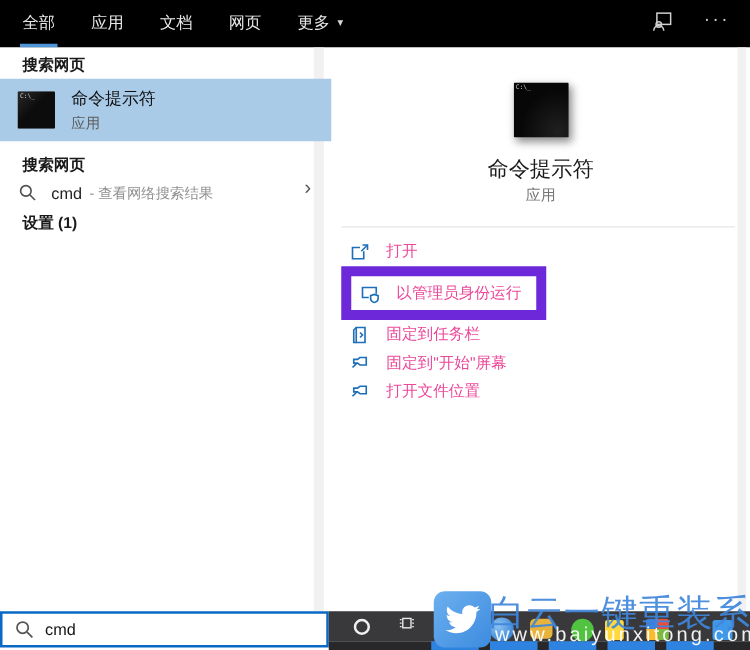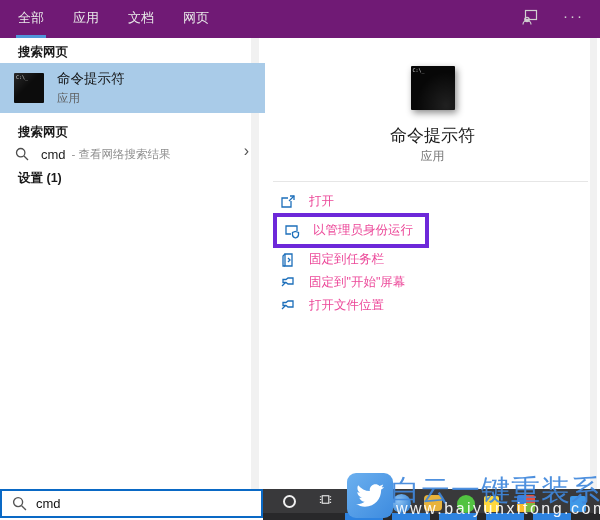--- a/index.html
+++ b/index.html
@@ -1,20 +1,20 @@
 <!DOCTYPE html>
 <html><head>
 <meta charset="utf-8">
 <style>
   * { margin:0; padding:0; box-sizing:border-box; }
   body { font-family:"Liberation Sans", sans-serif; }
   .screen { position:relative; width:600px; height:520px; background:#fff; overflow:hidden; }
 
   
-  .tabbar { position:absolute; left:0; top:0; width:600px; height:38px; background:#701a75;
+  .tabbar { position:absolute; left:0; top:0; width:600px; height:38px; background:#000000;
             display:flex; align-items:flex-end; padding:0 16px; color:#e8e8e8; }
   .tabs { display:flex; gap:25px; height:100%; align-items:stretch; }
   .tab { display:flex; align-items:center; font-size:13px; padding:0 2px; border-bottom:3px solid transparent; cursor:default; }
   .tab.active { border-bottom-color:#4f96d9; }
   .tab .caret { font-size:9px; margin-left:6px; color:#d8d8d8; }
   .tabbar-right { margin-left:auto; display:flex; align-items:center; gap:24px; height:100%; padding-bottom:4px; }
   .tb-icon { display:flex; align-items:center; color:#d0d0d0; }
   .ellipsis { font-size:15px; letter-spacing:2px; color:#d0d0d0; padding-bottom:4px; }
 
   
@@ -46,21 +46,21 @@
   .cmd-icon-lg { position:absolute; left:50%; transform:translateX(-50%); top:28px; width:44px; height:44px;
                  background:#070707; border-radius:1px; box-shadow:2px 3px 7px rgba(0,0,0,.45);
                  background-image:radial-gradient(ellipse at 80% 90%, rgba(255,255,255,.10), rgba(0,0,0,0) 60%); }
   .rp-title { position:absolute; top:86px; width:100%; text-align:center; font-size:17px; color:#1b1b1b; }
   .rp-sub { position:absolute; top:110px; width:100%; text-align:center; font-size:12px; color:#767676; }
   .rp-divider { position:absolute; top:143px; left:8px; right:12px; height:1px; background:#e6e6e6; }
   .actions { position:absolute; top:152px; left:0; right:0; }
   .action-row { height:23px; display:flex; align-items:center; padding-left:15px; gap:13px;
                 font-size:12.5px; color:#ec4899; cursor:default; }
   .action-row .aicon { color:#1d6fba; display:flex; flex:0 0 auto; }
-  .red-box { border:4px solid #6d28d9; margin-left:8px; width:max-content; padding:2px 12px 2px 0; }
+  .red-box { border:8px solid #6d28d9; margin-left:8px; width:max-content; padding:2px 12px 2px 0; }
   .red-box .action-row { padding-left:7px; }
 
   
   .search-bar { position:absolute; left:0; top:489px; width:263px; height:29px; background:#fff;
                 border:2px solid #0a69c5; display:flex; align-items:center; padding-left:10px; gap:9px; }
   .search-bar .mag { color:#555; display:flex; }
   .search-input { border:none; outline:none; font-size:13px; color:#111; width:180px; background:transparent;
                   font-family:"Liberation Sans", sans-serif; }
 
   
@@ -104,20 +104,24 @@
         </div>
       <div class="tab">
           <span>应用</span>
         </div>
       <div class="tab">
           <span>文档</span>
         </div>
       <div class="tab">
           <span>网页</span>
         </div>
+      <div class="tab">
+        <span>更多</span>
+        <span class="caret">▾</span>
+      </div>
     </div>
     <div class="tabbar-right">
       <span class="tb-icon">
         <svg width="18" height="18" viewBox="0 0 18 18" fill="none" stroke="currentColor" stroke-width="1.2">
           <rect x="4.5" y="2.5" width="11" height="9"></rect>
           <circle cx="6" cy="11.5" r="2.2"></circle>
           <path d="M2 16.5c0-2.3 1.8-4.1 4-4.1s4 1.8 4 4.1"></path>
         </svg>
       </span>
       <span class="ellipsis">···</span>

